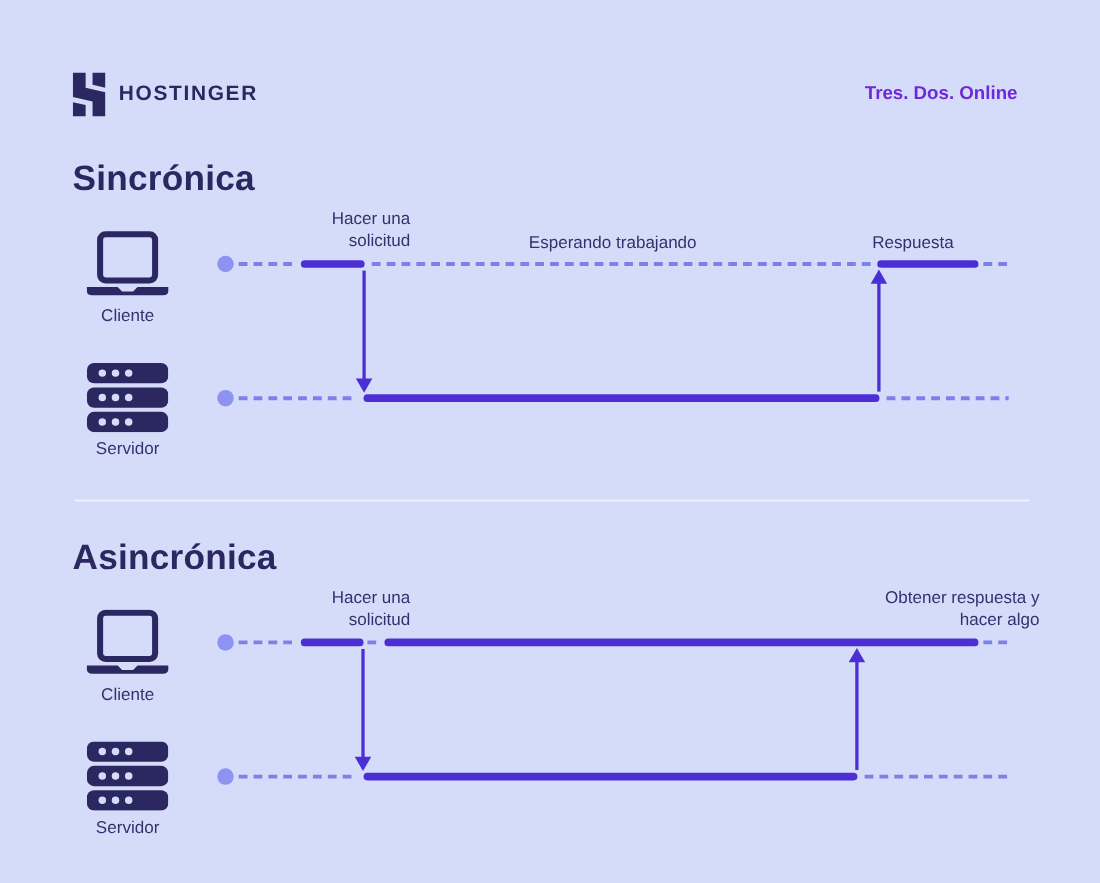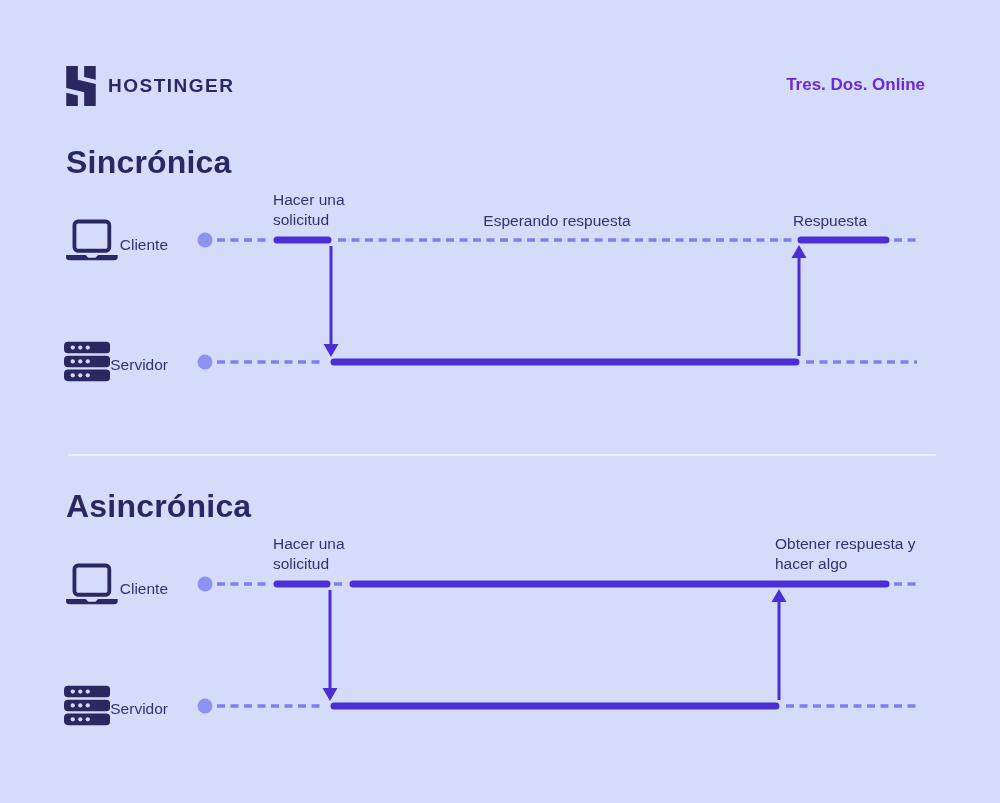--- a/index.html
+++ b/index.html
@@ -7,23 +7,23 @@
     position:relative;width:1000px;height:803px;overflow:hidden;
     background:#d5dcfa;
     font-family:"Liberation Sans","DejaVu Sans",sans-serif;
     color:#322f6b;
   }
   .abs{position:absolute;}
   .brand{display:flex;align-items:center;gap:12px;text-align:right;}
   .brand-name{font-size:19px;font-weight:800;letter-spacing:1.5px;color:#2b2760;}
   .tagline{font-size:17px;font-weight:700;color:#6d28d9;}
   .section-title{font-size:32px;font-weight:800;color:#2b2760;letter-spacing:0.2px;}
-  .actor{display:flex;flex-direction:row;align-items:center;width:104px;}
+  .actor{display:flex;flex-direction:column;align-items:center;width:104px;}
   .actor-label{font-size:15.5px;color:#35316e;margin-top:7px;}
-  .tl-label{font-size:15.5px;color:#35316e;line-height:20px;}
+  .tl-label{font-size:15.5px;color:#35316e;line-height:20px;text-align:right;}
   .tl-label.center{text-align:center;}
   .divider{background:#eef1fd;border-radius:2px;}
   svg{display:block;}
   .overlay{position:absolute;left:0;top:0;pointer-events:none;}
 </style>
 </head>
 <body>
 
 <div class="canvas">
 
@@ -96,21 +96,21 @@
           <circle cx="38" cy="31.4" r="3.4"></circle>
         <circle cx="14" cy="53.6" r="3.4"></circle>
           <circle cx="26" cy="53.6" r="3.4"></circle>
           <circle cx="38" cy="53.6" r="3.4"></circle>
       </g>
     </svg>
     <div class="actor-label">Servidor</div>
   </div>
 
   <div class="abs tl-label" style="left:273px;top:190px;width:100px;">Hacer una solicitud</div>
-  <div class="abs tl-label center" style="left:457px;top:211px;width:200px;">Esperando respuesta</div>
+  <div class="abs tl-label center" style="left:457px;top:211px;width:200px;">Esperando trabajando</div>
   <div class="abs tl-label center" style="left:780px;top:211px;width:100px;">Respuesta</div>
 
   <div class="abs tl-label" style="left:273px;top:534px;width:100px;">Hacer una solicitud</div>
   <div class="abs tl-label" style="left:775px;top:534px;width:170px;">Obtener respuesta y hacer algo</div>
 
   <svg class="overlay" width="1000" height="803" viewBox="0 0 1000 803">
 
     <circle cx="205" cy="240" r="7.5" fill="#8e93f1"></circle>
     <line x1="217" y1="240" x2="268" y2="240" stroke="#7e80ea" stroke-width="3.5" stroke-dasharray="8 5.5"></line>
     <line x1="277" y1="240" x2="328" y2="240" stroke="#4b2fd4" stroke-width="7" stroke-linecap="round"></line>

